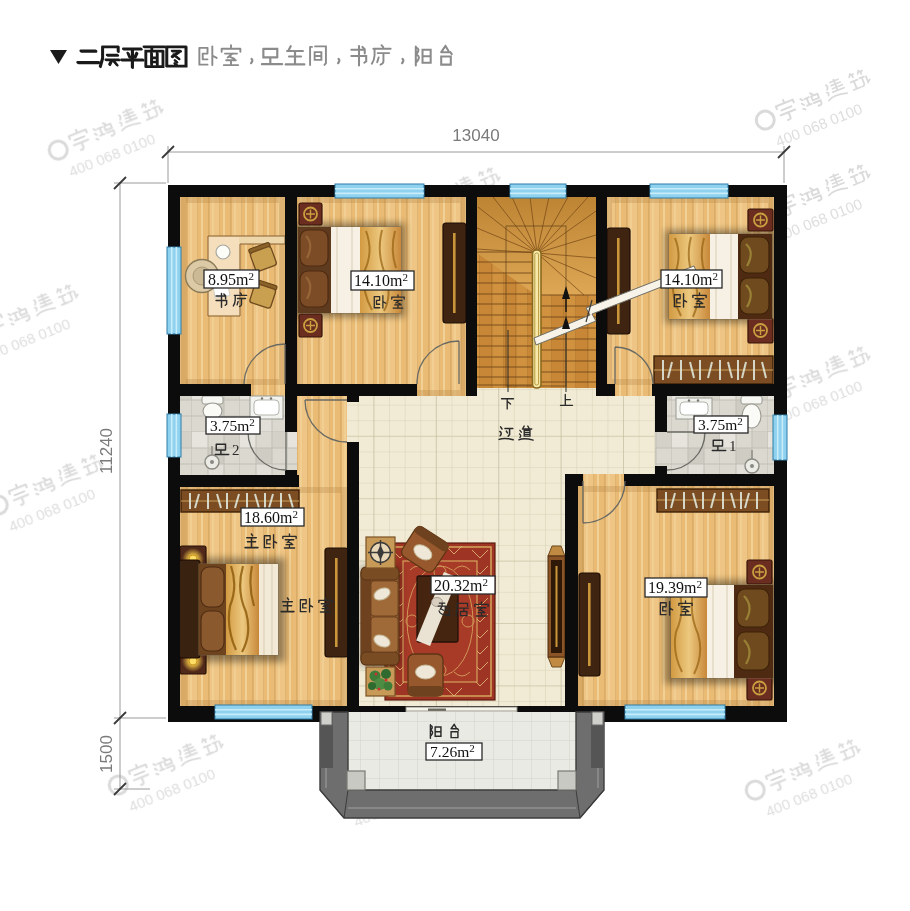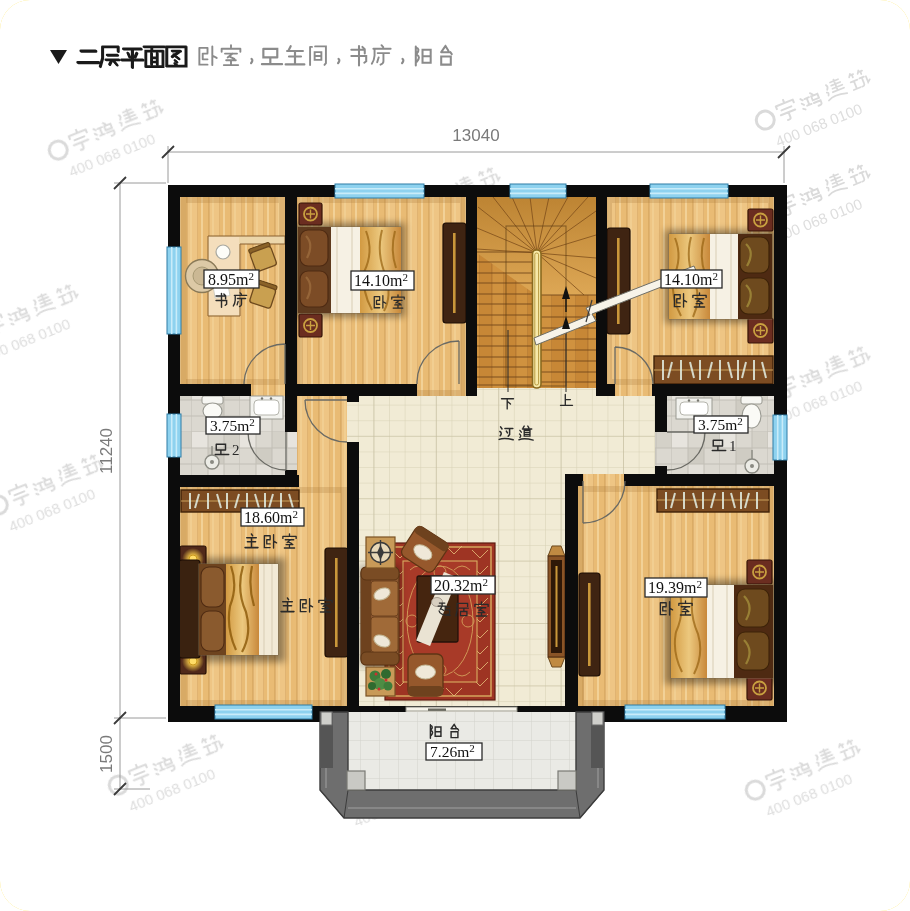--- a/index.html
+++ b/index.html
@@ -1,16 +1,16 @@
 <!DOCTYPE html>
 <html><head><meta charset="utf-8">
 <style>
 html,body{margin:0;padding:0;background:#fff;}
 #page{position:relative;width:910px;height:911px;background:#fde047;overflow:hidden;
-font-family:"Liberation Sans", sans-serif;border-radius:30px;}
+font-family:"Liberation Sans", sans-serif;}
 svg{position:absolute;left:0;top:0;}
 </style></head>
 <body>
 <div id="page">
 <svg width="910" height="911" viewBox="0 0 910 911">
 <defs>
 
 <symbol id="g_er" viewBox="0 0 100 100">
           <g stroke="currentColor" stroke-width="10" fill="none" stroke-linecap="round">
             <path d="M22,30 H78 M10,74 H90"></path>

